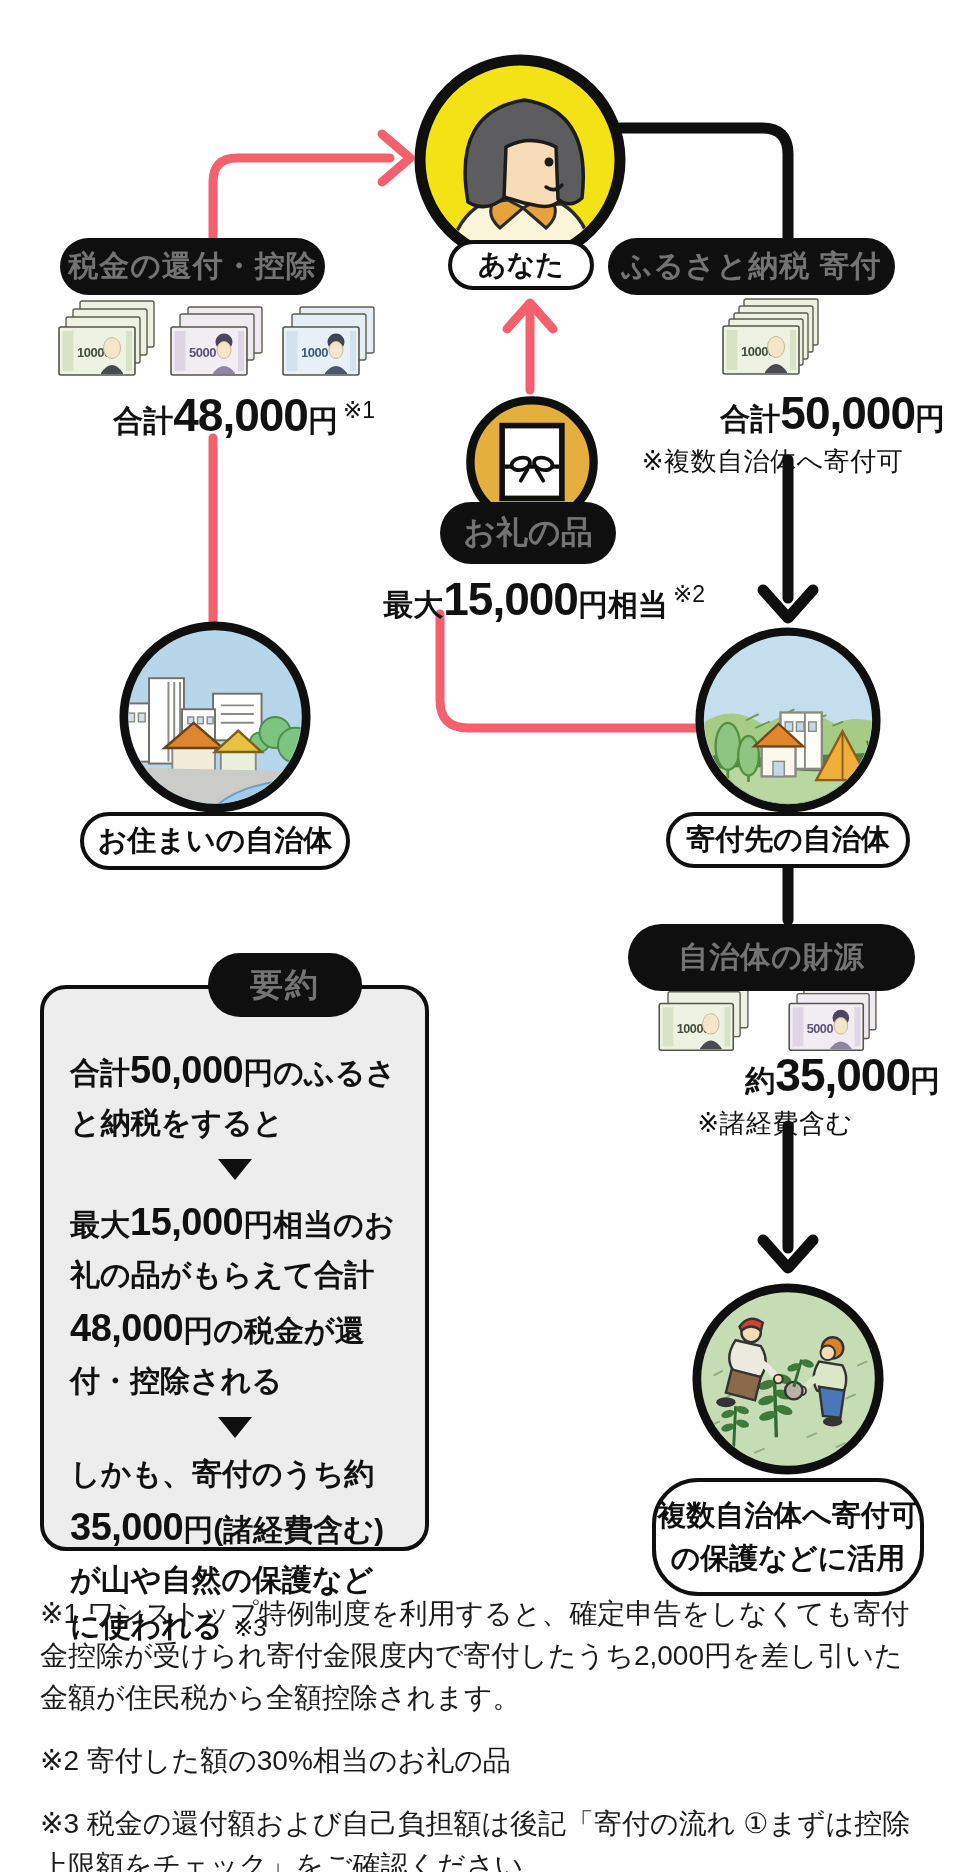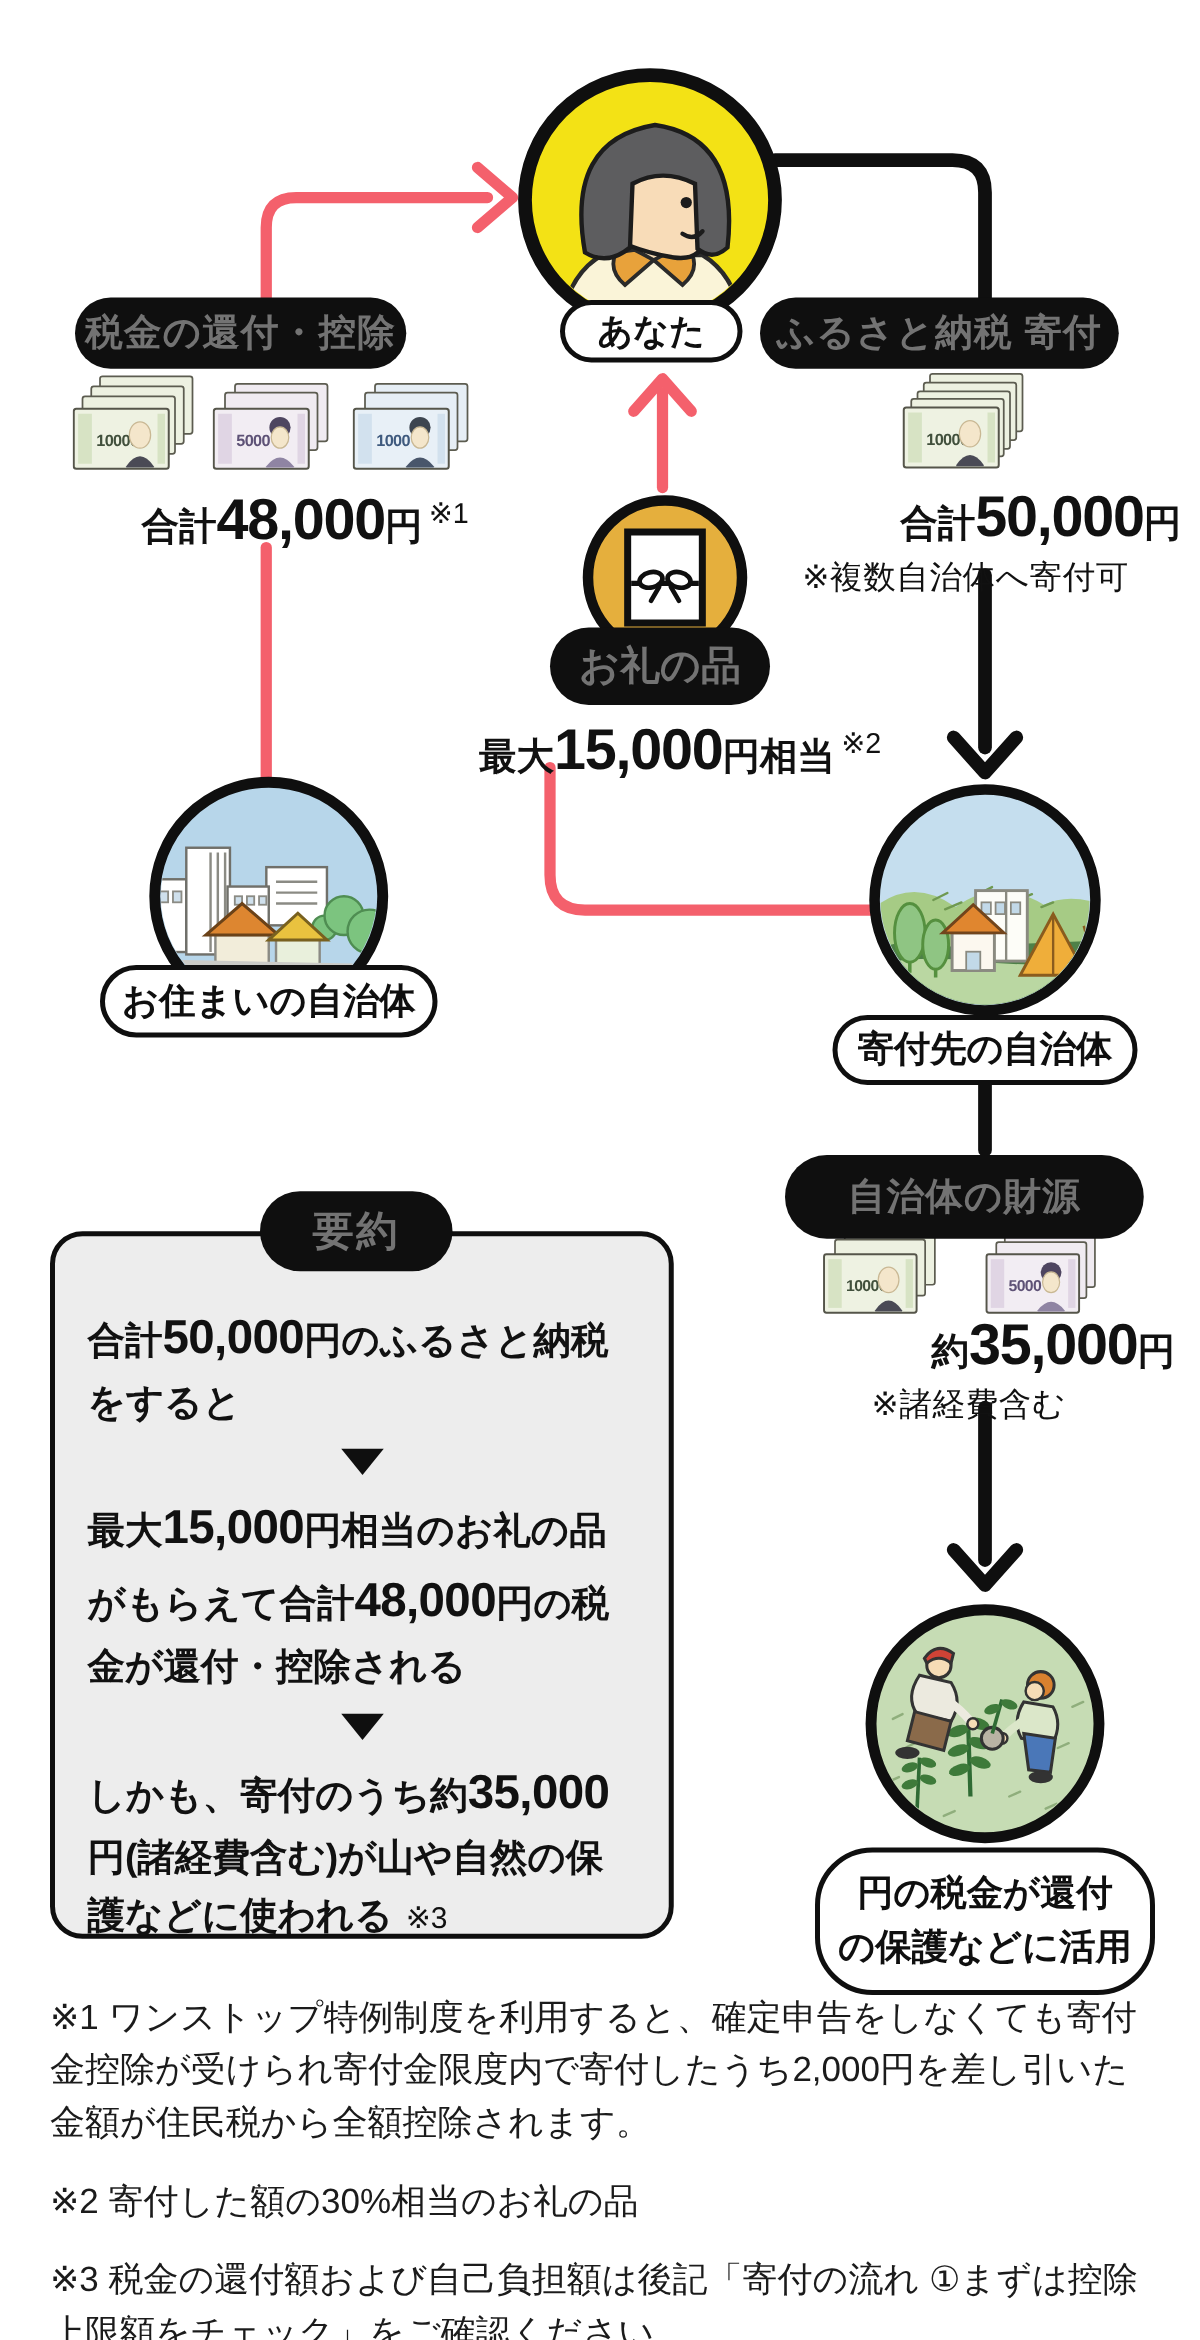--- a/index.html
+++ b/index.html
@@ -208,21 +208,21 @@
       <rect x="56" y="132" width="44" height="30" fill="#f2edda" stroke="#8b8b84" stroke-width="2"></rect>
       <polygon points="48,132 78,106 108,132" fill="#dd8630" stroke="#6b4218" stroke-width="2.5"></polygon>
       <rect x="106" y="136" width="36" height="26" fill="#e9f0dc" stroke="#8b8b84" stroke-width="2"></rect>
       <polygon points="100,136 124,114 148,136" fill="#e9c23f" stroke="#79611f" stroke-width="2.5"></polygon>
       <path d="M0 152 L200 156 L200 200 L0 200 Z" fill="#cbcbc7"></path>
       <path d="M92 200 Q118 172 168 166 L200 172 L200 200 Z" fill="#a2cbe8" stroke="#6f9dbf" stroke-width="2"></path>
       <path d="M148 200 Q168 180 200 178 L200 200 Z" fill="#a5cf8c"></path>
     </g>
   </svg>
 </div>
-<div class="abs pill pill-white" style="left:80px;top:772px;width:270px;height:58px;font-size:29px">
+<div class="abs pill pill-white" style="left:80px;top:812px;width:270px;height:58px;font-size:29px">
   <span>お住まいの自治体</span>
 </div>
 
 <div class="abs node" style="left:694px;top:626px;width:188px;height:188px">
   <svg width="188" height="188" viewBox="0 0 200 200">
     <circle cx="100" cy="100" r="94" fill="#c5deee" stroke="#0f0f0f" stroke-width="9"></circle>
     <defs>
         <clipPath id="villclip">
           <circle cx="100" cy="100" r="89"></circle>
         </clipPath>
@@ -357,25 +357,25 @@
       <circle cx="106" cy="112" r="9" fill="#b9b3a4" stroke="#333" stroke-width="2.5"></circle>
       <line x1="106" y1="108" x2="114" y2="80" stroke="#2f6b34" stroke-width="3"></line>
       <g fill="#3e7a3a">
         <ellipse cx="106" cy="88" rx="7" ry="3.8" transform="rotate(-20 106 88)"></ellipse>
           <ellipse cx="120" cy="84" rx="7" ry="3.8" transform="rotate(20 120 84)"></ellipse>
       </g>
     </g>
   </svg>
 </div>
 <div class="abs pill pill-white usage-pill" style="left:652px;top:1478px;width:272px;height:118px">
-  <div>円の税金が還付</div>
+  <div>複数自治体へ寄付可</div>
   <div>の保護などに活用</div>
 </div>
 
-<div class="abs summary-box" style="left:40px;top:985px;width:499px;height:566px">
+<div class="abs summary-box" style="left:40px;top:985px;width:389px;height:566px">
   <div class="summary-step"><span>合計</span><span class="seg-num">50,000</span><span>円のふるさと納税をすると</span></div>
   <div class="tri-sep"></div>
   <div class="summary-step"><span>最大</span><span class="seg-num">15,000</span><span>円相当のお礼の品がもらえて合計</span><span class="seg-num">48,000</span><span>円の税金が還付・控除される</span></div>
   <div class="tri-sep"></div>
   <div class="summary-step"><span>しかも、寄付のうち約</span><span class="seg-num">35,000</span><span>円(諸経費含む)が山や自然の保護などに使われる </span><span class="seg-note">※3</span></div>
 </div>
 <div class="abs pill pill-black summary-title" style="left:208px;top:953px;width:154px;height:64px">
   <span>要約</span>
 </div>
 

